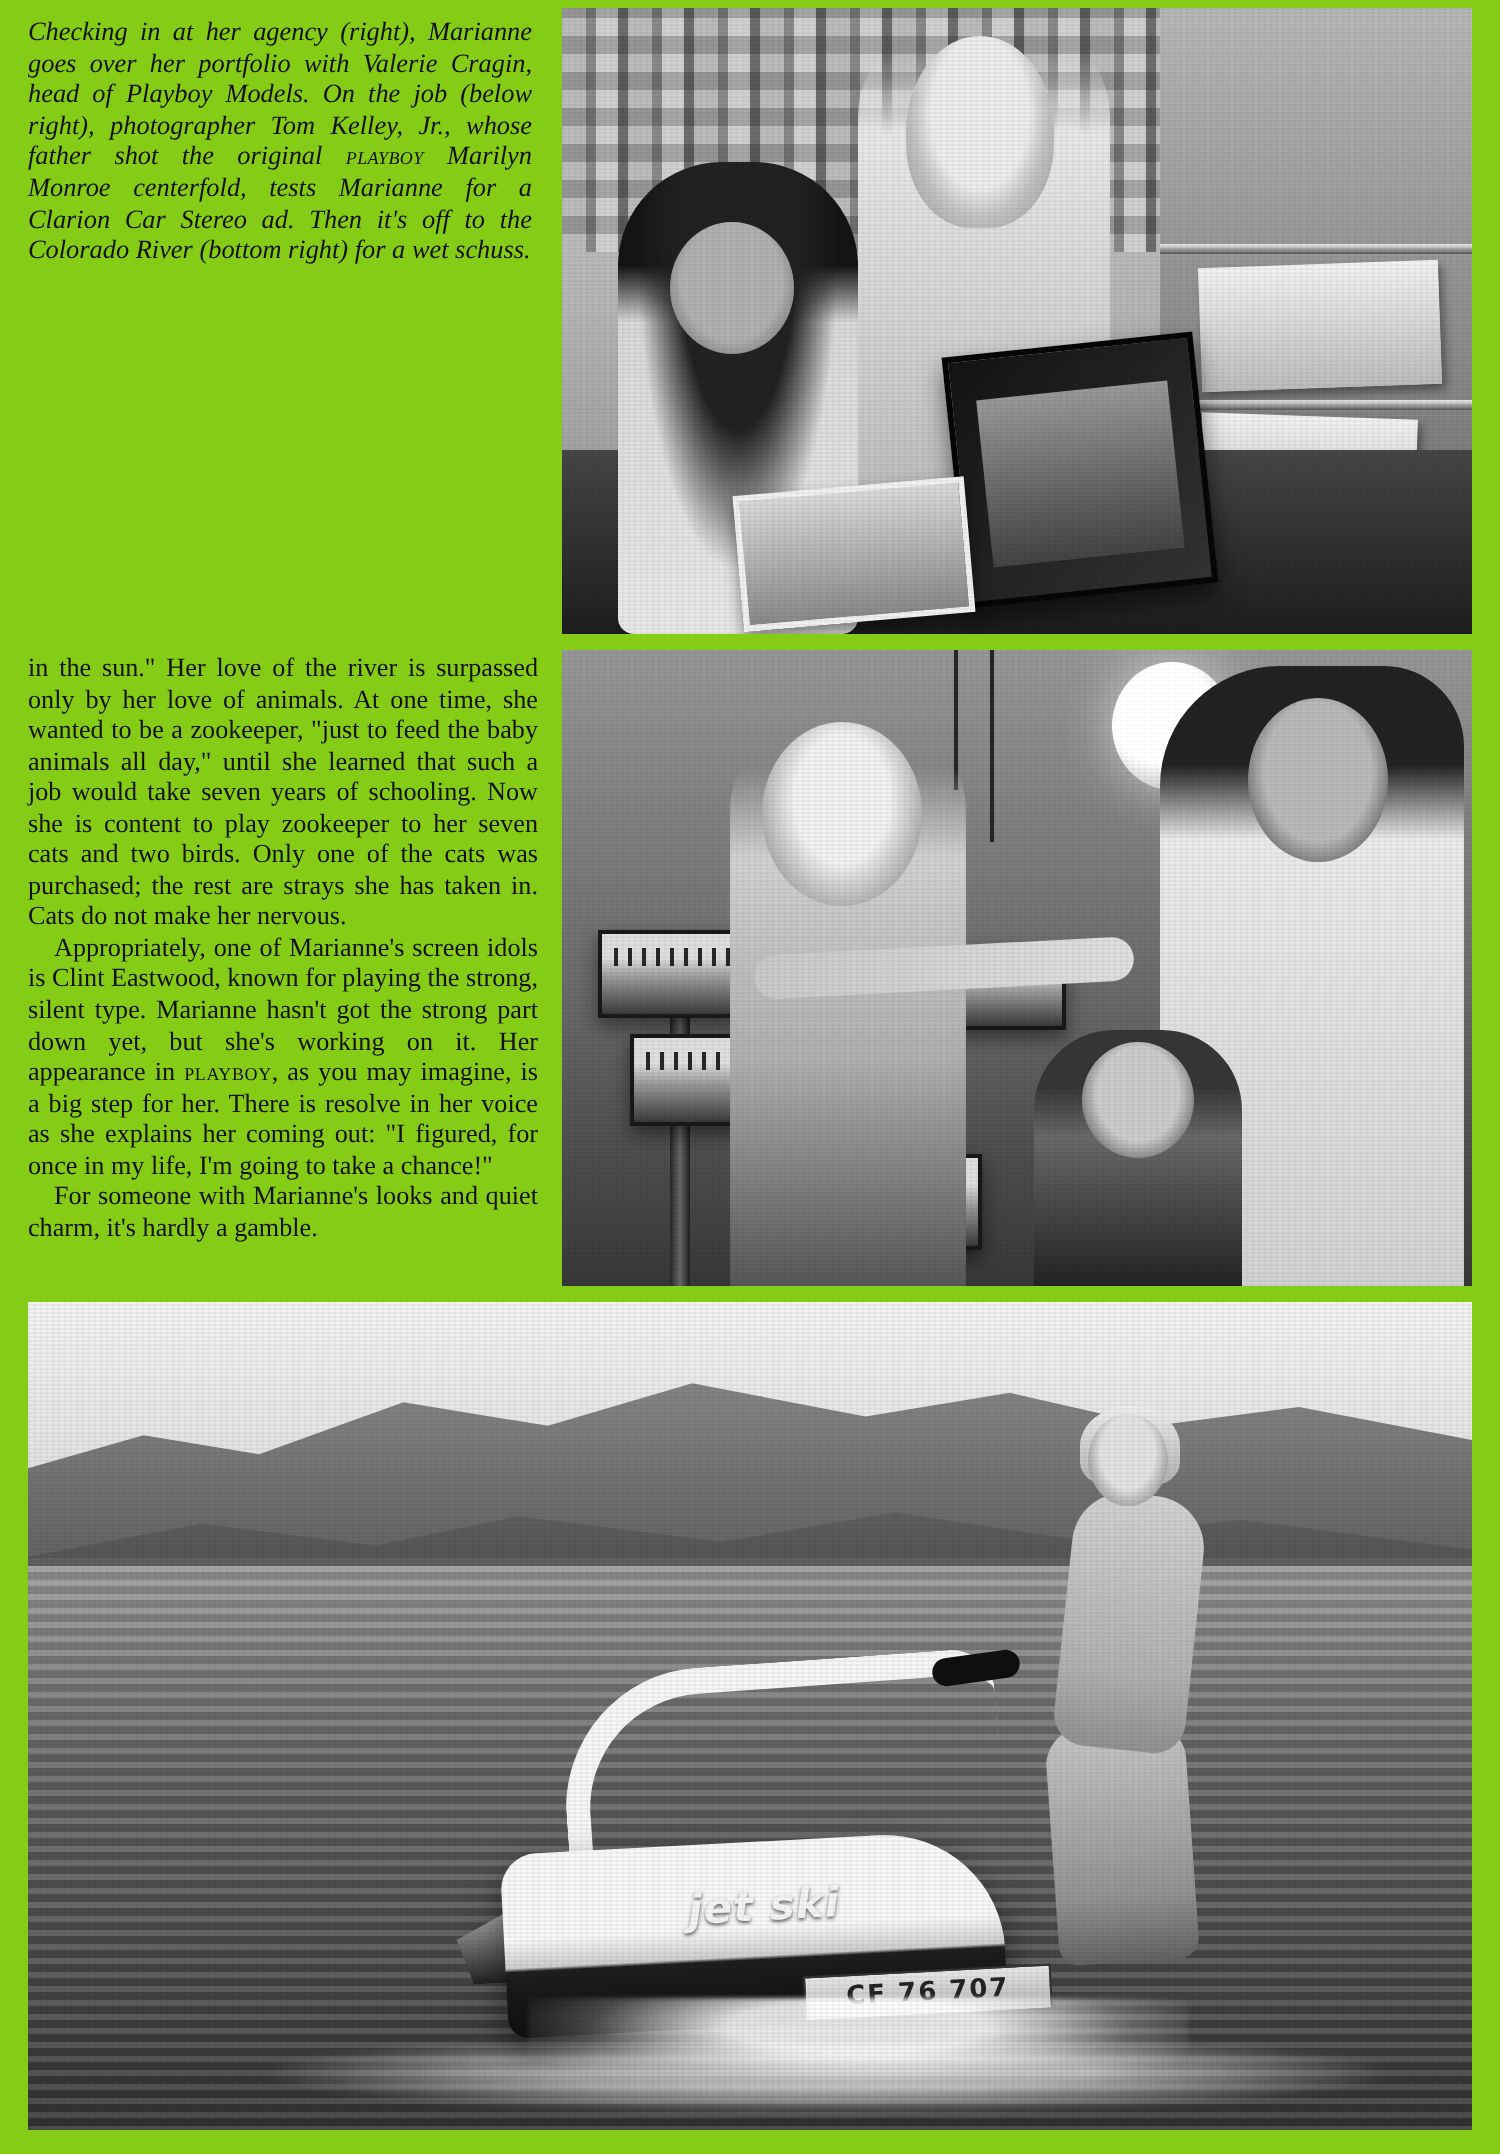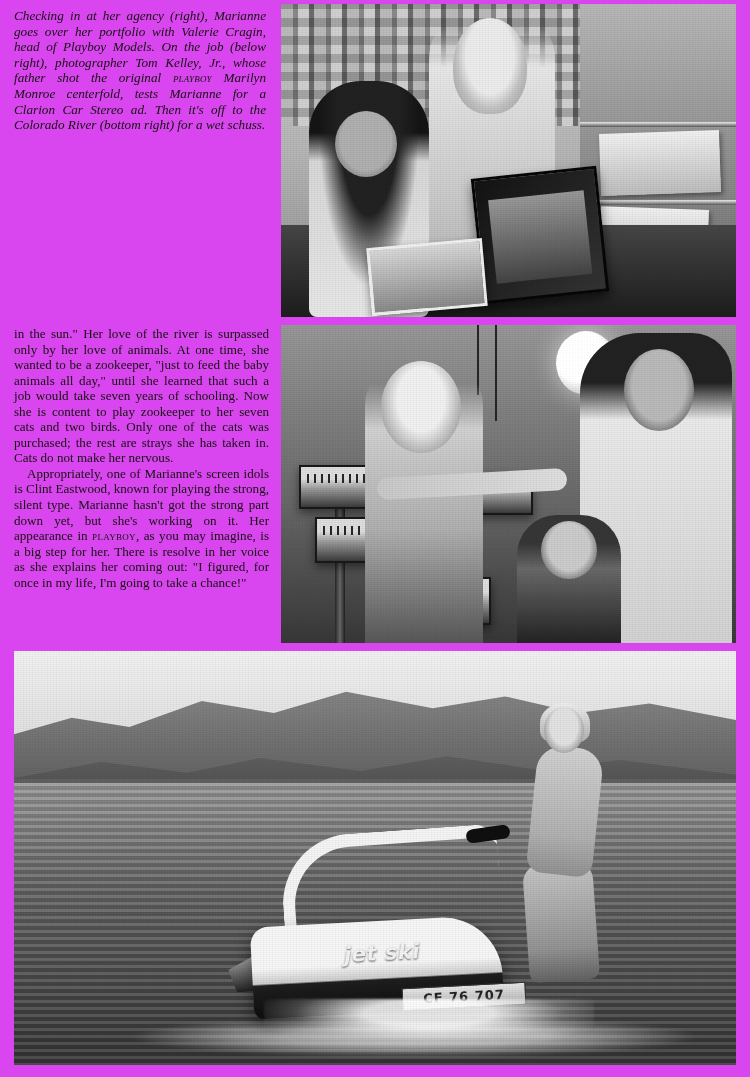--- a/index.html
+++ b/index.html
@@ -12,21 +12,21 @@
     height: 1077px;
     position: relative;
     font-family: "Liberation Serif", serif;
     color: #111111;
     overflow: hidden;
   }
 
   .page {
     position: absolute;
     inset: 0;
-    background: #d946ef;
+    background: #84cc16;
   }
 
   
   .caption {
     position: absolute;
     left: 14px;
     top: 8px;
     width: 252px;
     font-style: italic;
     font-size: 13.2px;
@@ -419,20 +419,23 @@
     <span>Checking in at her agency (right), Marianne goes over her portfolio with Valerie Cragin, head of Playboy Models. On the job (below right), photographer Tom Kelley, Jr., whose father shot the original </span><span class="smallcaps">playboy</span><span> Marilyn Monroe centerfold, tests Marianne for a Clarion Car Stereo ad. Then it's off to the Colorado River (bottom right) for a wet schuss.</span>
   </div>
 
   <div class="bodytext">
     <p>
       <span>in the sun." Her love of the river is surpassed only by her love of animals. At one time, she wanted to be a zookeeper, "just to feed the baby animals all day," until she learned that such a job would take seven years of schooling. Now she is content to play zookeeper to her seven cats and two birds. Only one of the cats was purchased; the rest are strays she has taken in. Cats do not make her nervous.</span>
     </p>
     <p>
       <span>Appropriately, one of Marianne's screen idols is Clint Eastwood, known for playing the strong, silent type. Marianne hasn't got the strong part down yet, but she's working on it. Her appearance in </span><span class="smallcaps">playboy</span><span>, as you may imagine, is a big step for her. There is resolve in her voice as she explains her coming out: "I figured, for once in my life, I'm going to take a chance!"</span>
     </p>
+    <p>
+      <span>For someone with Marianne's looks and quiet charm, it's hardly a gamble.</span>
+    </p>
   </div>
 
   <div class="photo" id="photo-agency">
     <div class="ag-wall"></div>
     <div class="ag-board"></div>
 
     <div class="ag-shelf">
       <div class="ag-shelf-line" style="top:118px"></div>
       <div class="ag-shelf-line" style="top:196px"></div>
       <div class="ag-shelf-line" style="top:268px"></div>

